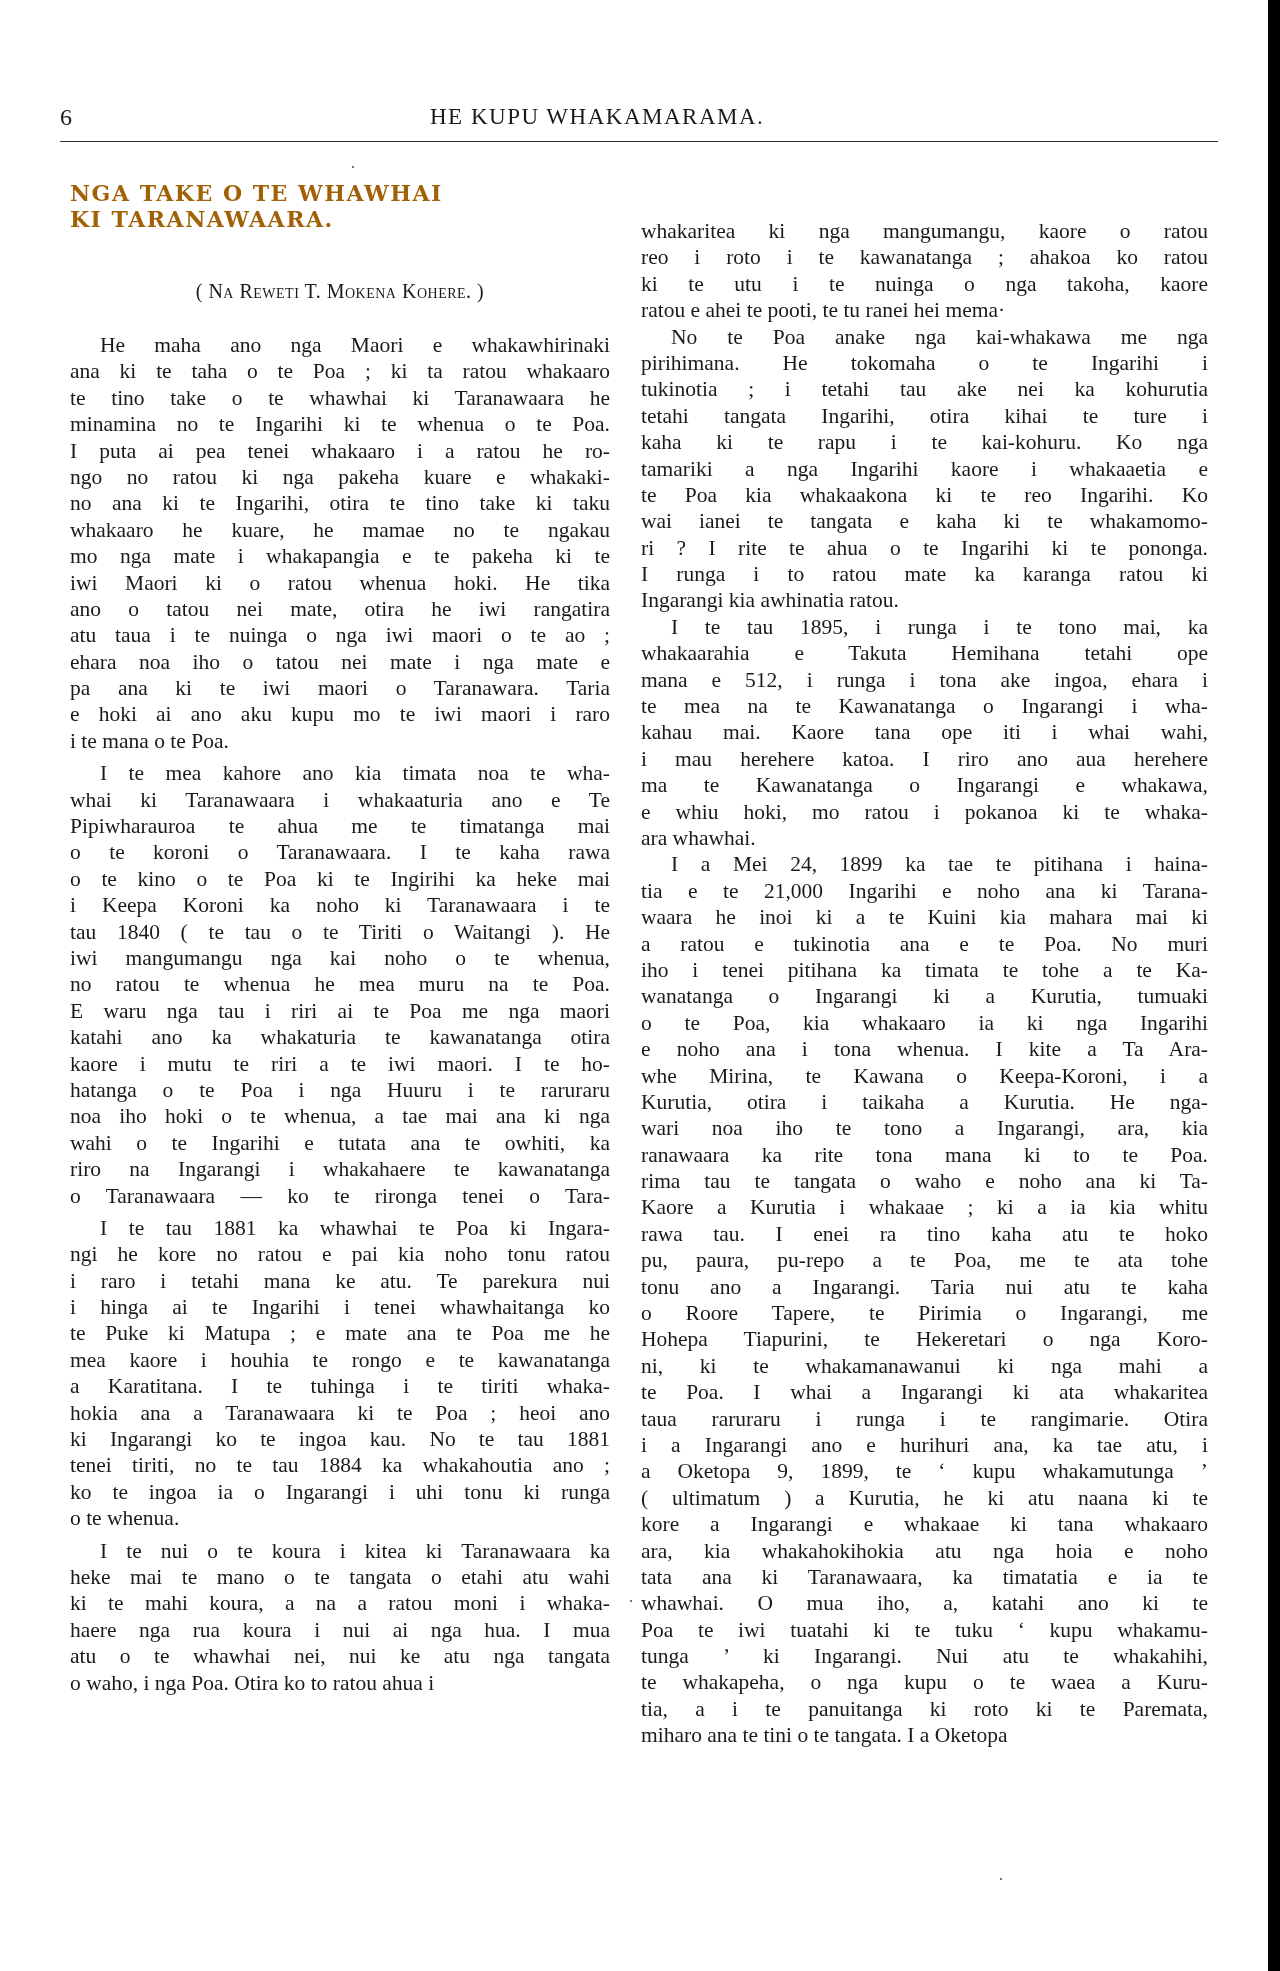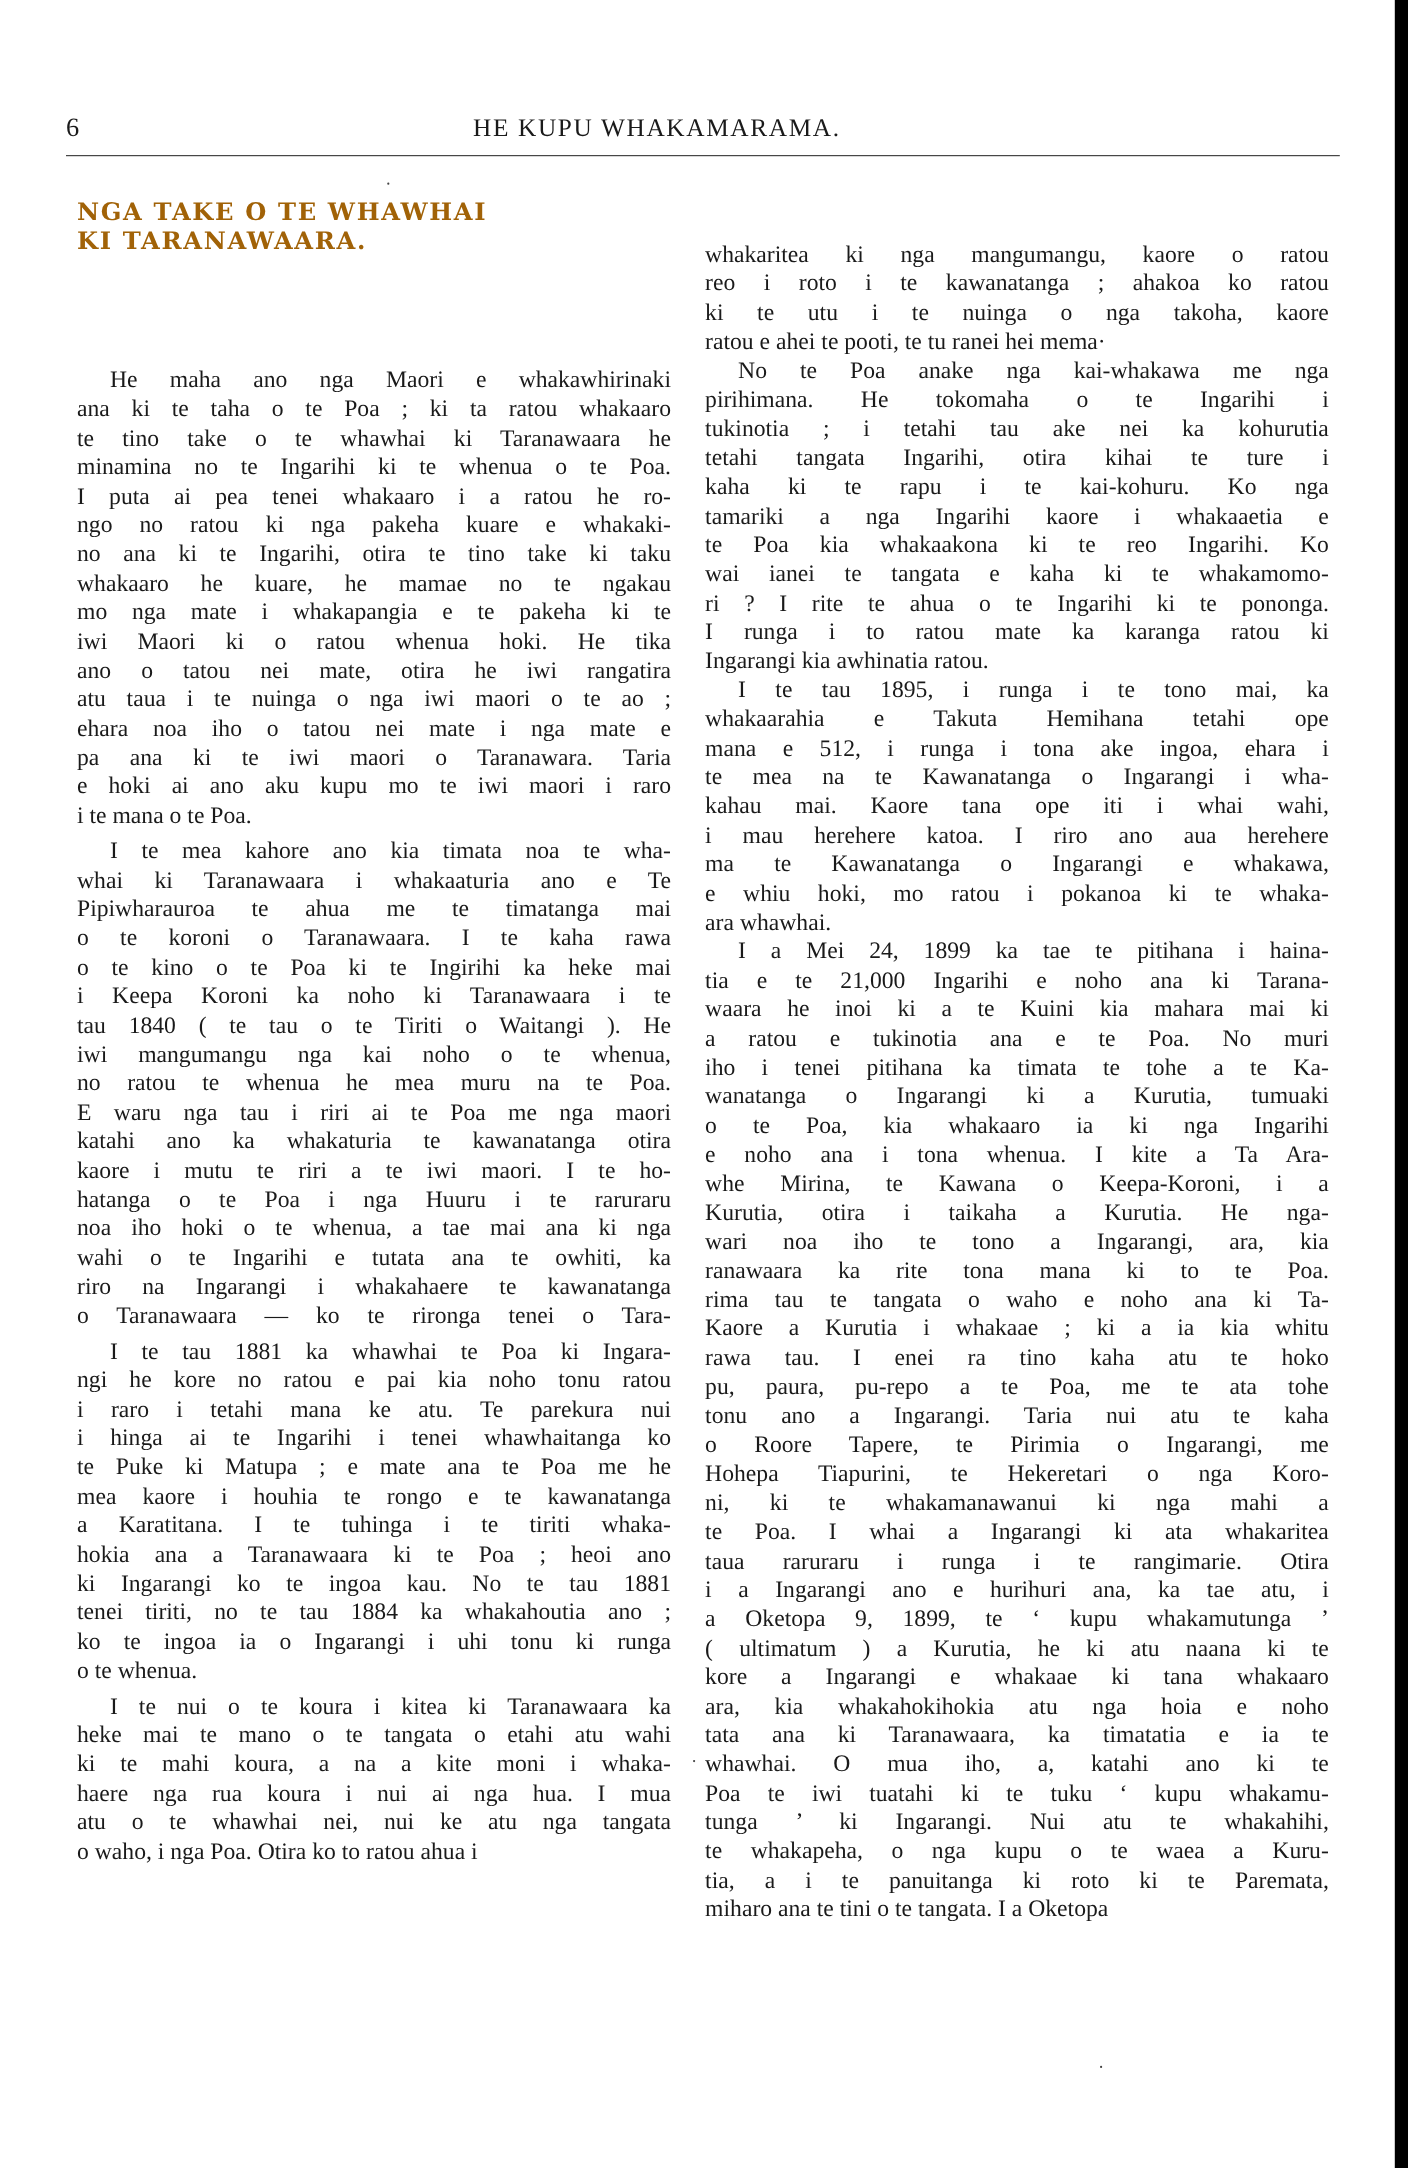--- a/index.html
+++ b/index.html
@@ -54,20 +54,23 @@
     <span class="folio">6</span>
     <span class="head-title">HE KUPU WHAKAMARAMA.</span>
   </div>
   <div class="head-rule"></div>
 
   <div class="article-title">
     <div>NGA TAKE O TE WHAWHAI</div>
     <div>KI TARANAWAARA.</div>
   </div>
 
+  <div class="byline">
+    <span>( </span><span class="sc">Na Reweti T. Mokena Kohere.</span><span> )</span>
+  </div>
 
   <div id="left-col" class="lines block-left" style="top:332px;">
       <div>
         <span class="line indent">He maha ano nga Maori e whakawhirinaki</span>
         <span class="line">ana ki te taha o te Poa ; ki ta ratou whakaaro</span>
         <span class="line">te tino take o te whawhai ki Taranawaara he</span>
         <span class="line">minamina no te Ingarihi ki te whenua o te Poa.</span>
         <span class="line">I puta ai pea tenei whakaaro i a ratou he ro-</span>
         <span class="line">ngo no ratou ki nga pakeha kuare e whakaki-</span>
         <span class="line">no ana ki te Ingarihi, otira te tino take ki taku</span>
@@ -110,21 +113,21 @@
         <span class="line">a Karatitana. I te tuhinga i te tiriti whaka-</span>
         <span class="line">hokia ana a Taranawaara ki te Poa ; heoi ano</span>
         <span class="line">ki Ingarangi ko te ingoa kau. No te tau 1881</span>
         <span class="line">tenei tiriti, no te tau 1884 ka whakahoutia ano ;</span>
         <span class="line">ko te ingoa ia o Ingarangi i uhi tonu ki runga</span>
         <span class="line last">o te whenua.</span>
       </div>
       <div style="margin-top: 6px;">
         <span class="line indent">I te nui o te koura i kitea ki Taranawaara ka</span>
         <span class="line">heke mai te mano o te tangata o etahi atu wahi</span>
-        <span class="line">ki te mahi koura, a na a kite moni i whaka-</span>
+        <span class="line">ki te mahi koura, a na a ratou moni i whaka-</span>
         <span class="line">haere nga rua koura i nui ai nga hua. I mua</span>
         <span class="line">atu o te whawhai nei, nui ke atu nga tangata</span>
         <span class="line last">o waho, i nga Poa. Otira ko to ratou ahua i</span>
       </div>
     </div>
   <div id="right-col" class="lines block-right" style="top:182px;margin-top:36px;">
       <div>
         <span class="line">whakaritea ki nga mangumangu, kaore o ratou</span>
         <span class="line">reo i roto i te kawanatanga ; ahakoa ko ratou</span>
         <span class="line">ki te utu i te nuinga o nga takoha, kaore</span>

